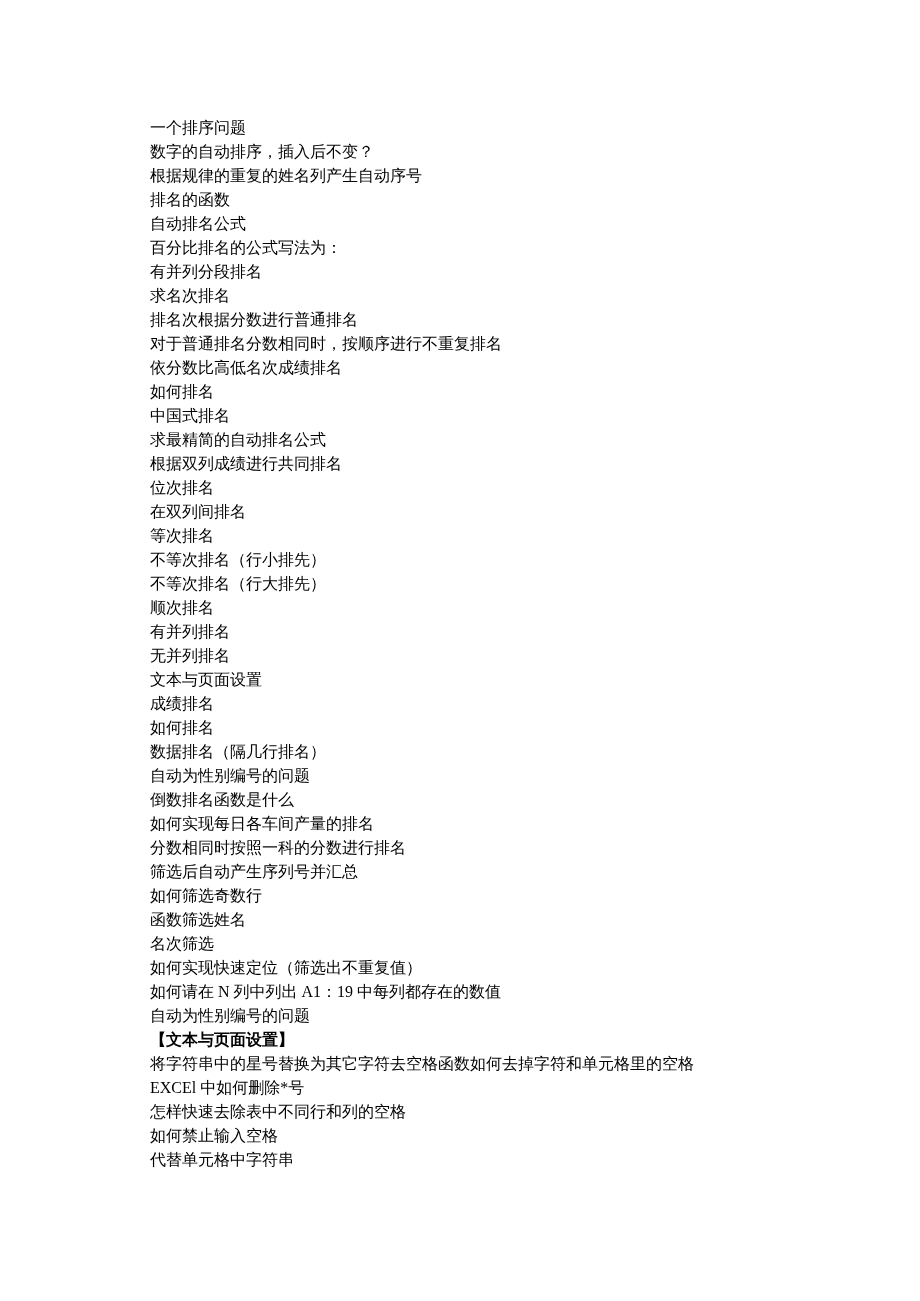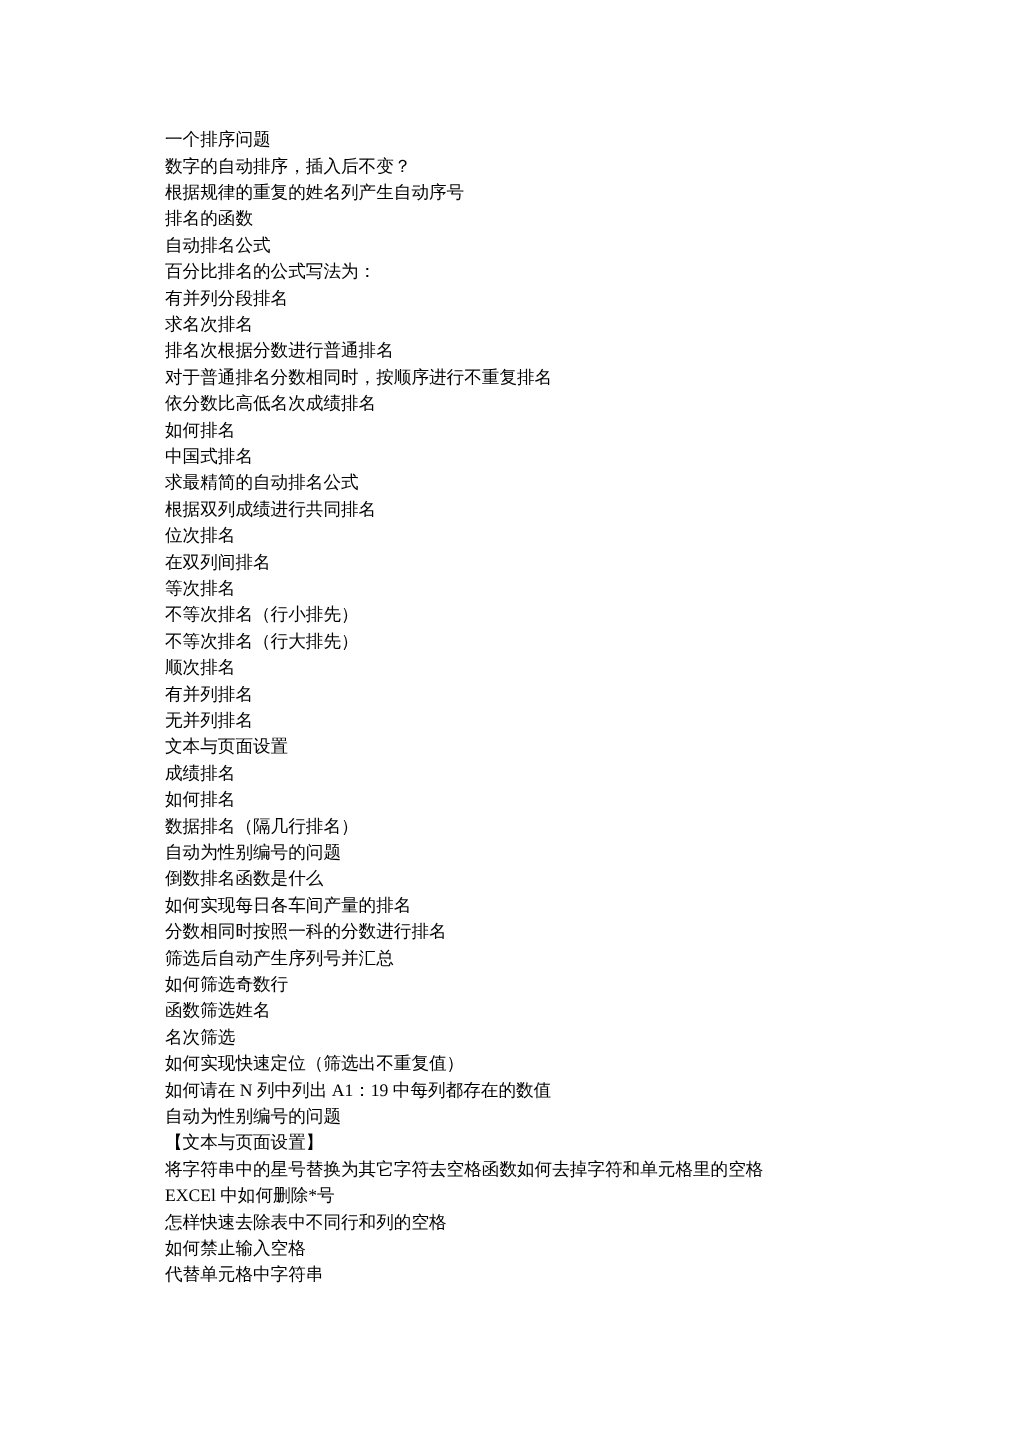--- a/index.html
+++ b/index.html
@@ -12,21 +12,21 @@
     padding: 116px 0 0 150px;
     font-family: "SimSun", "宋体", serif;
     font-size: 16px;
     line-height: 24px;
     color: #000000;
   }
   .line {
     white-space: pre;
   }
   .heading {
-    font-weight: normal;
+    font-weight: bold;
   }
 </style>
 </head>
 <body>
 
 <div class="page">
   <div class="line">一个排序问题</div>
   <div class="line">数字的自动排序，插入后不变？</div>
   <div class="line">根据规律的重复的姓名列产生自动序号</div>
   <div class="line">排名的函数</div>

